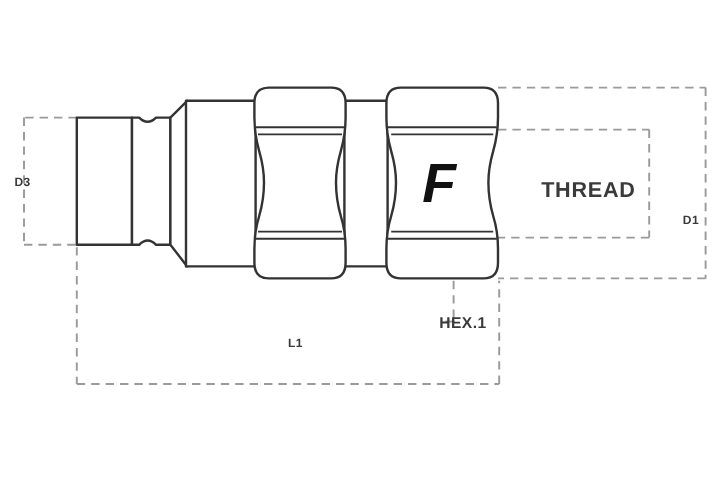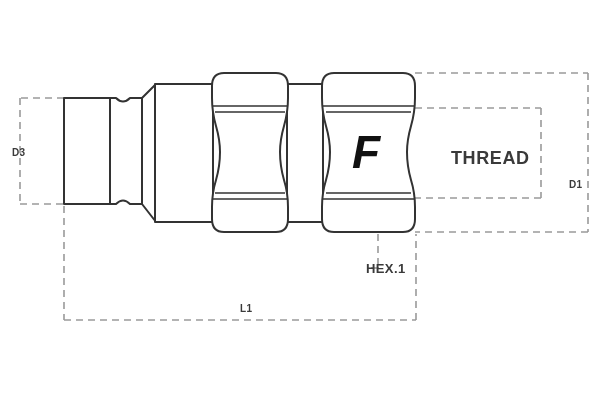--- a/index.html
+++ b/index.html
@@ -30,21 +30,21 @@
     font-weight: 700;
     letter-spacing: 0.4px;
     color: #3a3a3a;
     white-space: nowrap;
     line-height: 1;
   }
   #label-d3   { left: 12px;  top: 148px; }
   #label-d1   { left: 569px; top: 148px; margin-top: 32px; }
   #label-thread { left: 451px; top: 149px; font-size: 18px; letter-spacing: 0.6px; }
   #label-hex1 { left: 327px; top: 262px; font-size: 13px; margin-left: 39px; }
-  #label-l1   { left: 240px; top: 304px; }
+  #label-l1   { left: 240px; top: 282px; }
 </style>
 </head>
 <body>
 
 <div id="sheet">
 
   <svg id="drawing-svg" viewBox="0 0 600 400">
 
     <g stroke="#9a9a9a" stroke-width="1.6" fill="none" stroke-dasharray="7 5" stroke-linecap="butt">
 

